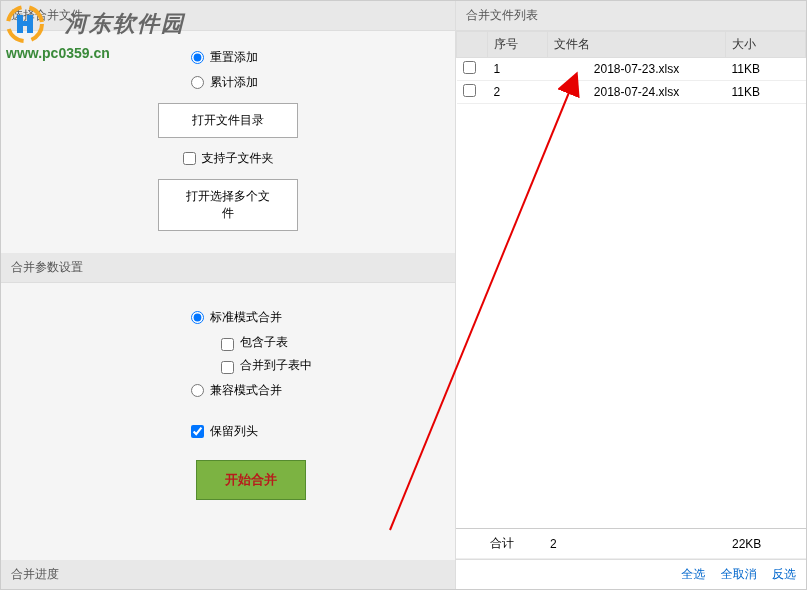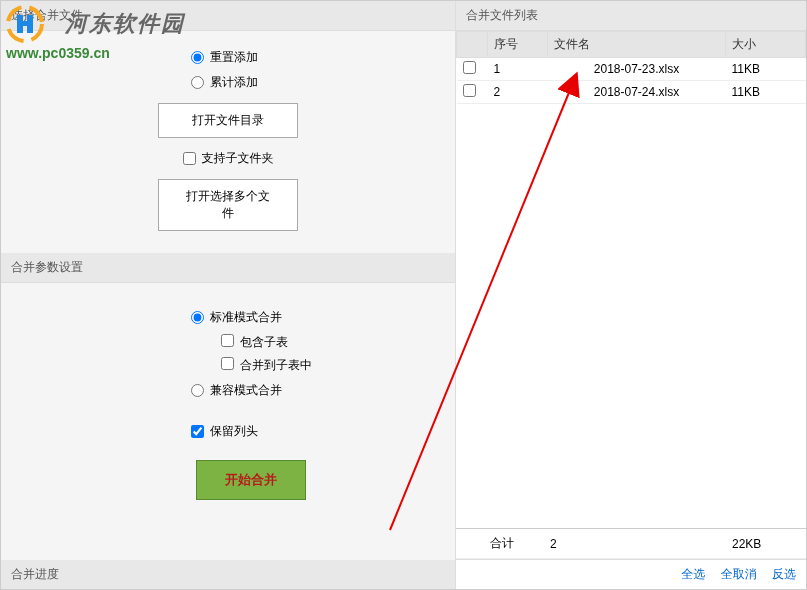--- a/index.html
+++ b/index.html
@@ -7,21 +7,21 @@
 .container { display: flex; width: 100%; height: 100%; border: 1px solid #ccc; }
 .left-panel { width: 454px; background: #f5f5f5; display: flex; flex-direction: column; }
 .right-panel { flex: 1; background: #fff; display: flex; flex-direction: column; border-left: 1px solid #ddd; }
 .section-title { background: #e8e8e8; padding: 6px 10px; color: #555; font-size: 12px; border-bottom: 1px solid #ddd; }
 .section-body { padding: 10px 20px; }
 .radio-row, .check-row { display: flex; align-items: center; margin: 8px 0 8px 170px; }
 input[type="radio"], input[type="checkbox"] { margin-right: 6px; }
 .btn { display: block; margin: 12px auto; padding: 8px 24px; background: #fff; border: 1px solid #aaa; cursor: pointer; font-size: 12px; width: 140px; text-align: center; }
 .check-center { display: flex; align-items: center; justify-content: center; margin: 10px 0; }
 .merge-params .radio-row { margin-left: 170px; }
-.merge-params .check-indent2 { margin-left: 200px; display: flex; align-items: flex-start; margin-bottom: 6px; }
+.merge-params .check-indent2 { margin-left: 200px; display: flex; align-items: flex-end; margin-bottom: 6px; }
 .start-btn { display: block; margin: 20px auto 10px 175px; width: 110px; padding: 10px 0; background: #7cb342; color: #b71c1c; font-weight: bold; border: 1px solid #558b2f; cursor: pointer; font-size: 13px; }
 .table-wrap { flex: 1; overflow: auto; }
 table { width: 100%; border-collapse: collapse; }
 thead th { background: #e5e5e5; border: 1px solid #ddd; padding: 4px 6px; text-align: left; font-weight: normal; color: #333; }
 tbody td { border-bottom: 1px solid #eee; padding: 3px 6px; }
 .chk-col { width: 28px; text-align: center; }
 .seq-col { width: 60px; }
 .name-col { }
 .size-col { width: 80px; }
 .foot-row td { border-top: 1px solid #ccc; padding: 6px; }

